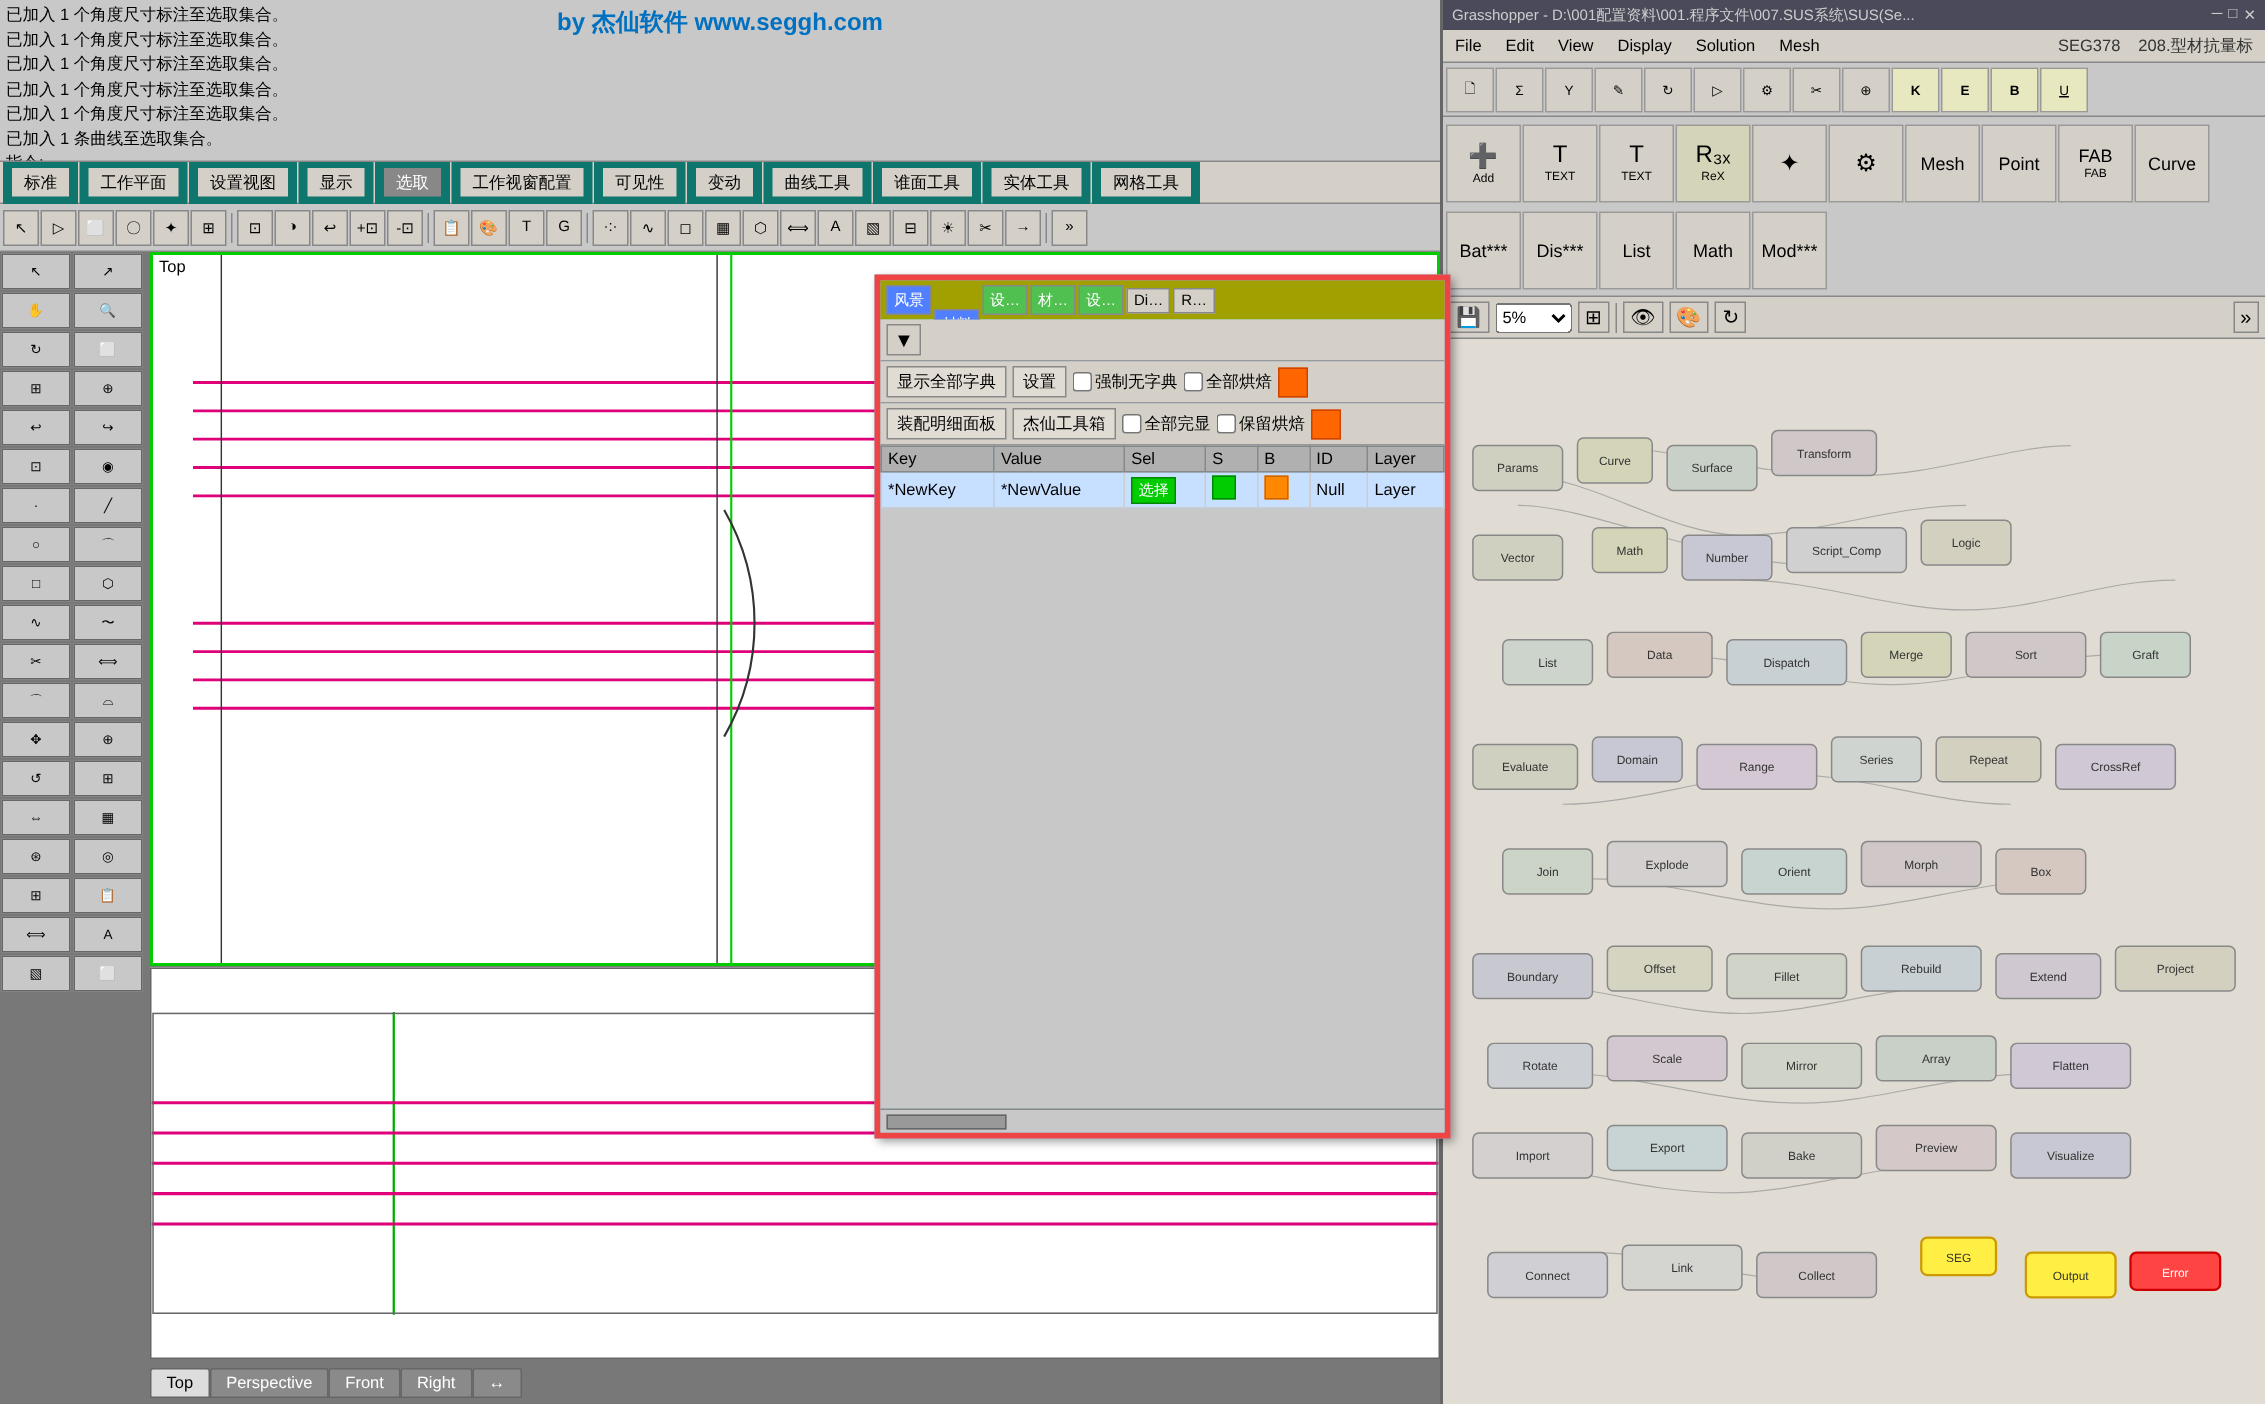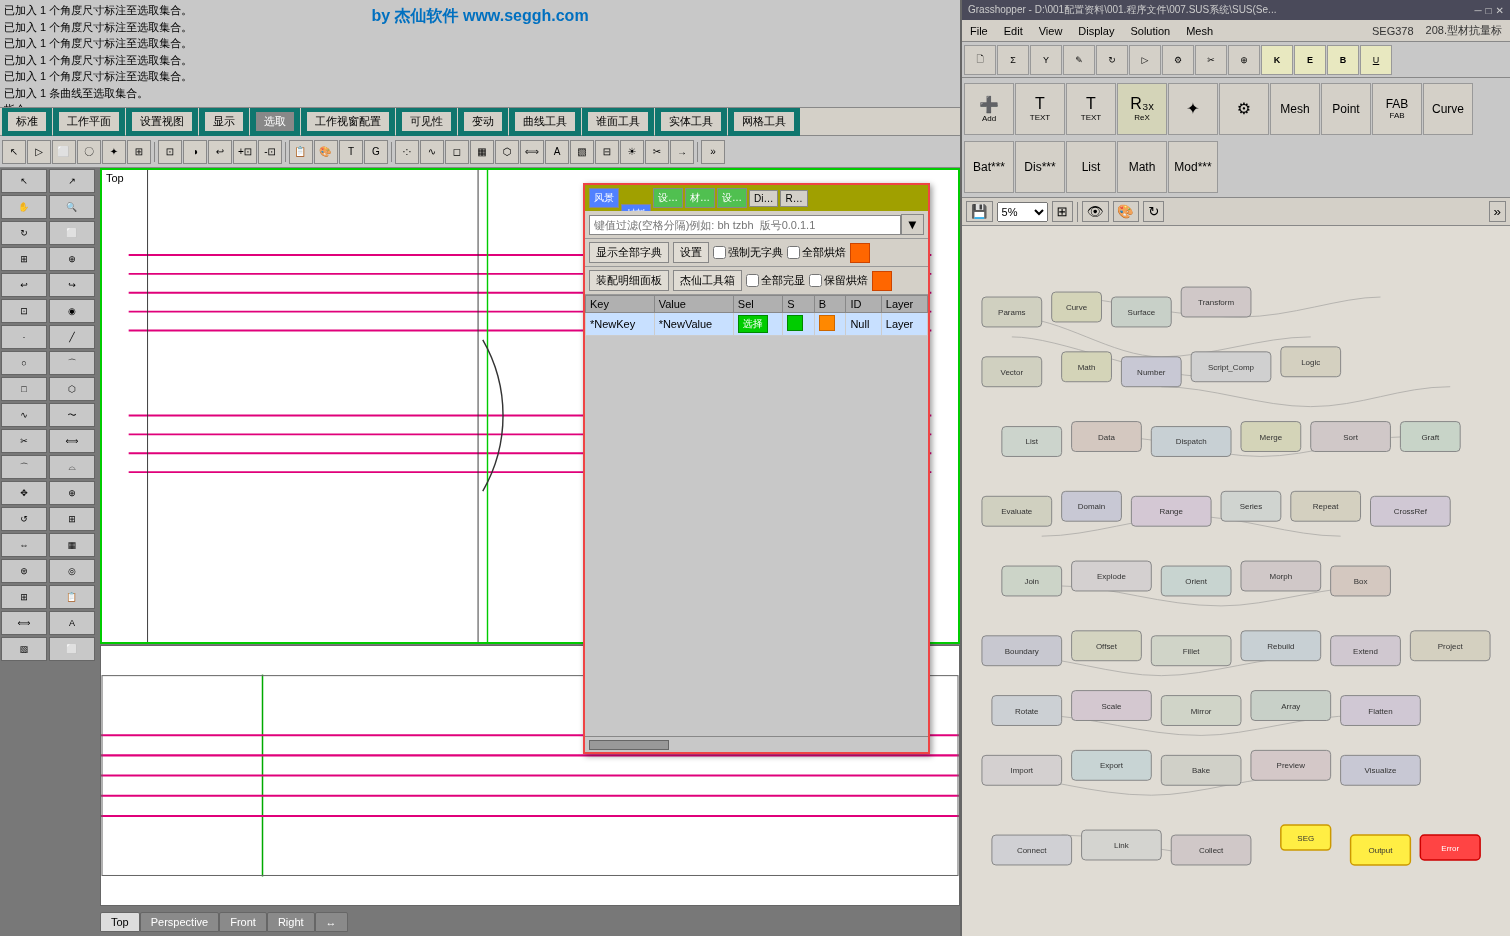--- a/index.html
+++ b/index.html
@@ -277,23 +277,23 @@
       background: #e0dcd4;
       position: relative;
       overflow: hidden;
     }
 
     
     #kv-panel {
       position: absolute;
       left: 583px;
       top: 183px;
-      width: 347px;
+      width: 384px;
       background: #7dd3fc;
-      border: 2px solid #ef4444;
+      border: 4px solid #ef4444;
       z-index: 100;
       box-shadow: 2px 2px 6px rgba(0,0,0,0.4);
     }
 
     #kv-toolbar {
       background: #a0a000;
       height: 26px;
       display: flex;
       align-items: center;
       padding: 0 4px;
@@ -620,21 +620,20 @@
     <div class="kv-toolbar-btn" style="background:#5080ff; color:white;">风景</div>
     <div class="kv-toolbar-btn" style="background:#5080ff; color:white;margin-top:32px;">材料</div>
     <div class="kv-toolbar-btn" style="background:#50c050; color:white;">设…</div>
     <div class="kv-toolbar-btn" style="background:#50c050; color:white;">材…</div>
     <div class="kv-toolbar-btn" style="background:#50c050; color:white;">设…</div>
     <div class="kv-toolbar-btn">Di…</div>
     <div class="kv-toolbar-btn">R…</div>
   </div>
 
   <div id="kv-filter-bar">
-    <input type="text" id="kv-filter-input" class="kv-filter-input" placeholder="键值过滤(空格分隔)例如: bh tzbh  版号0.0.1.1" style="">
     <button style="padding:2px 4px; background:#d4d0c8; border:1px solid #888; cursor:pointer;">▼</button>
   </div>
 
   <div id="kv-action-bar">
     <button class="kv-action-btn">显示全部字典</button>
     <button class="kv-action-btn">设置</button>
     <label class="kv-checkbox-label">
       <input type="checkbox" style="">
       <span>强制无字典</span>
     </label>

